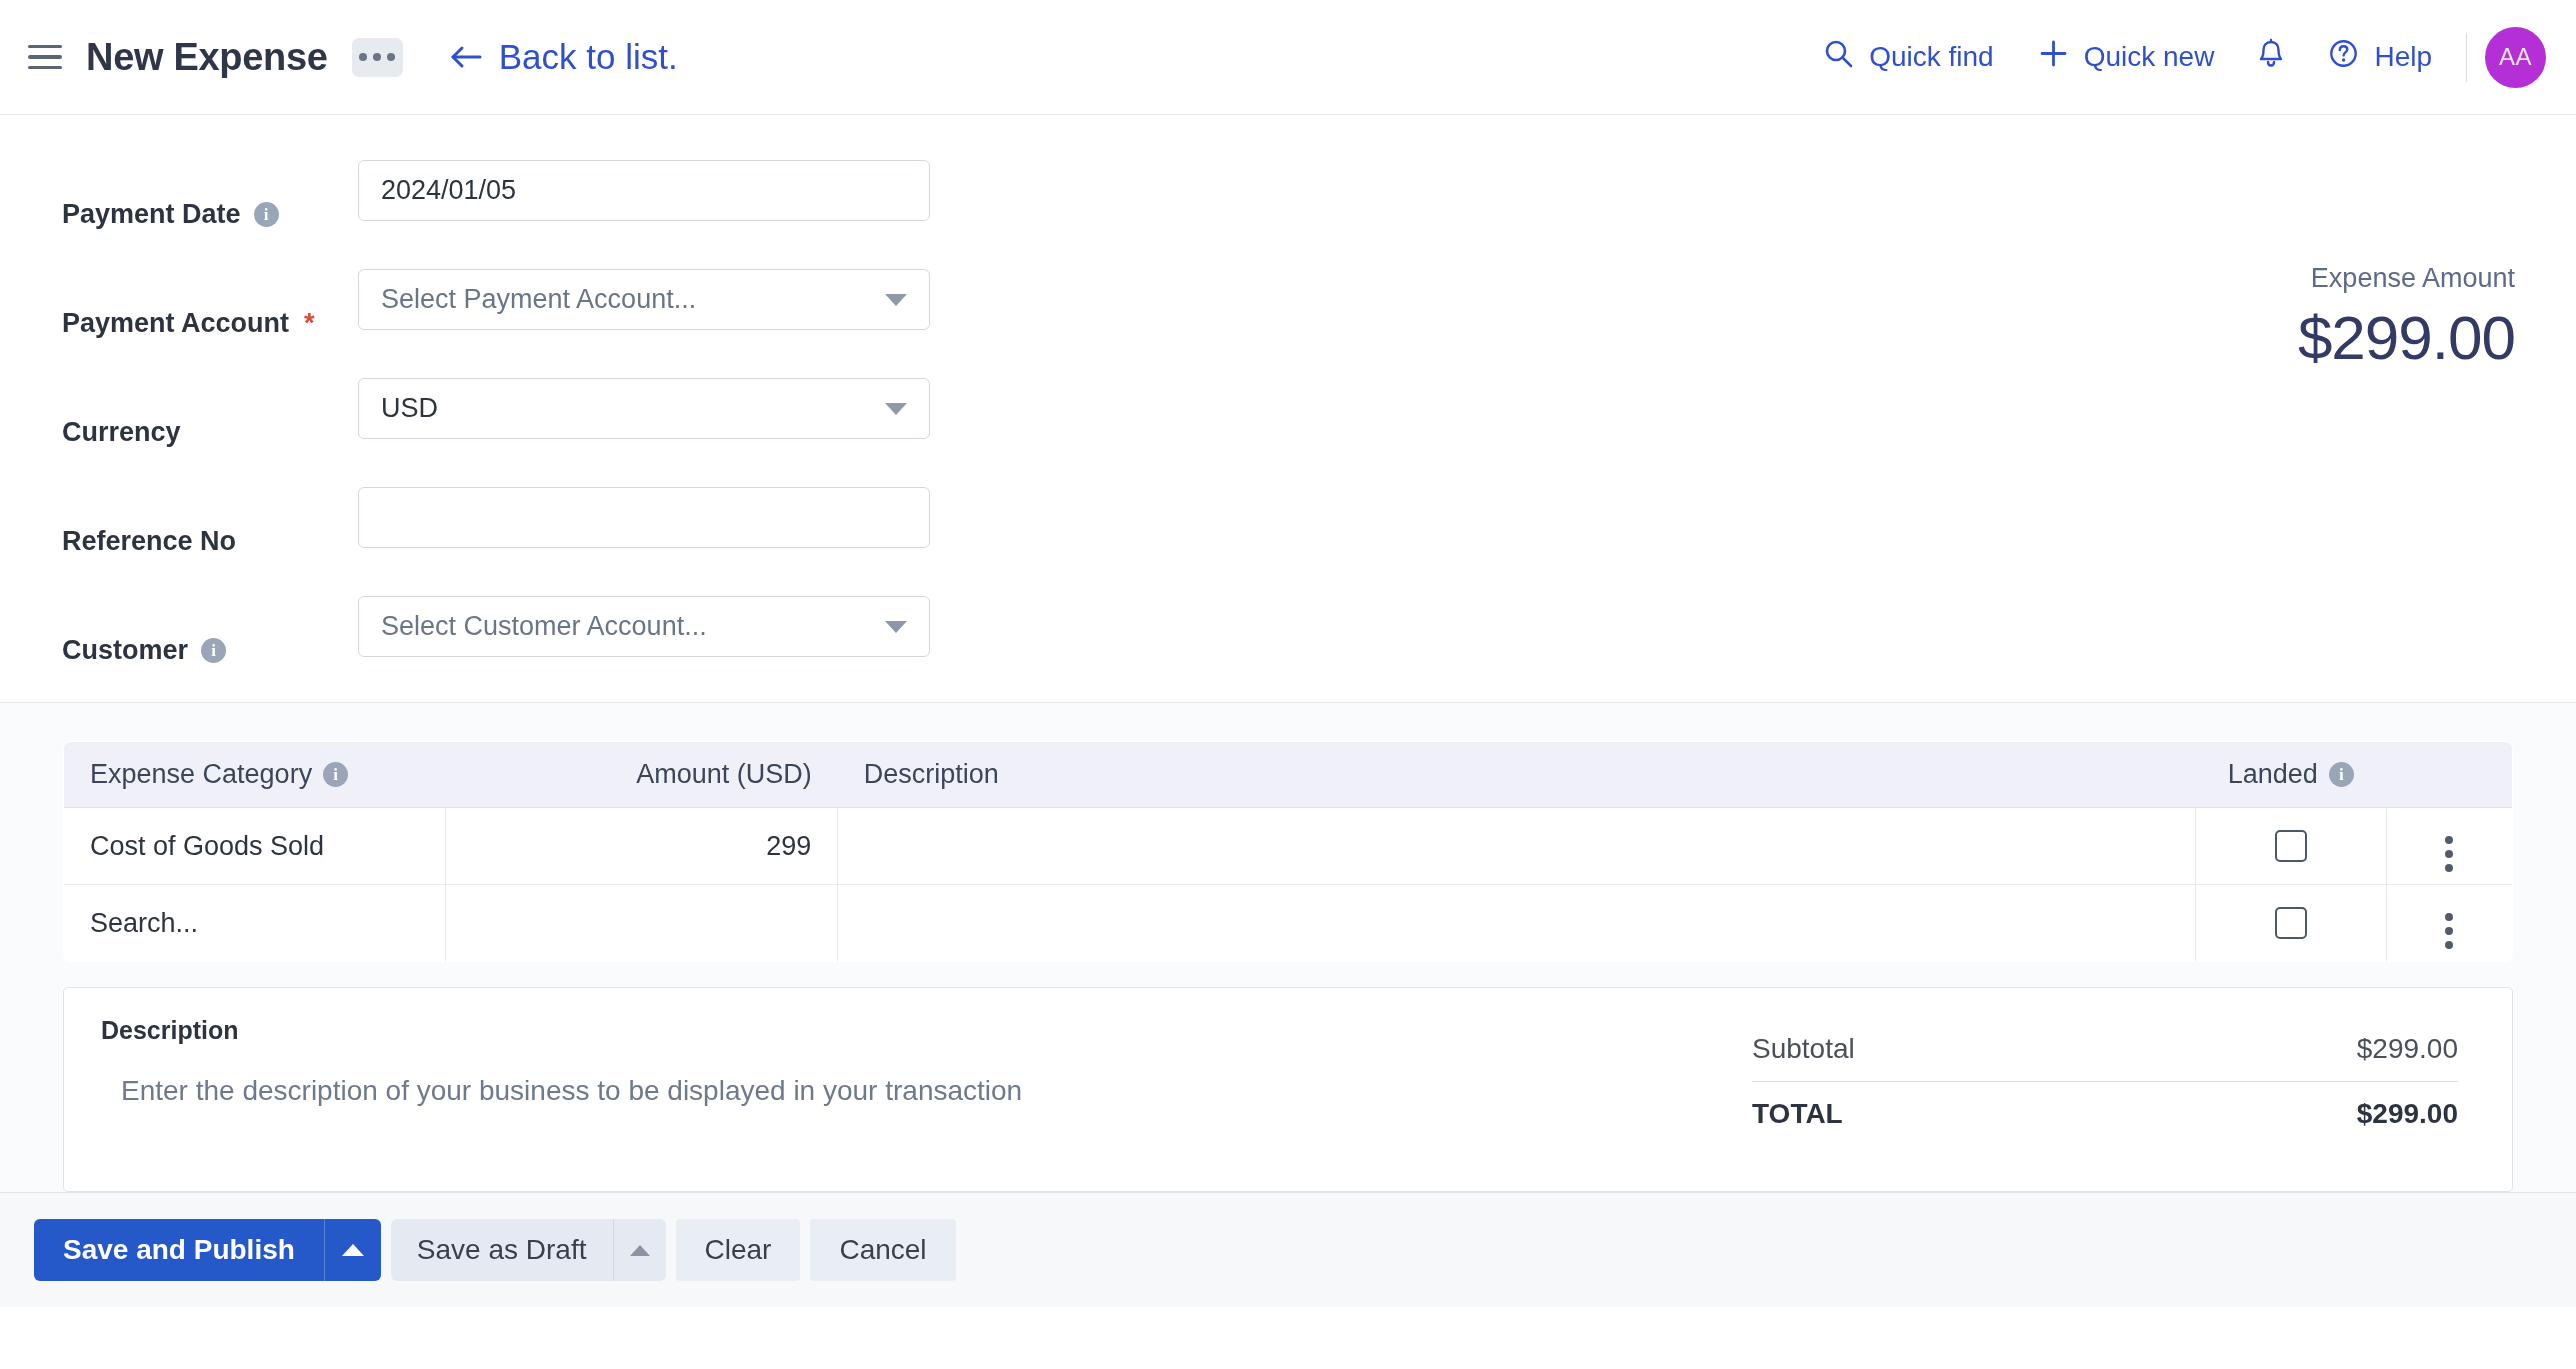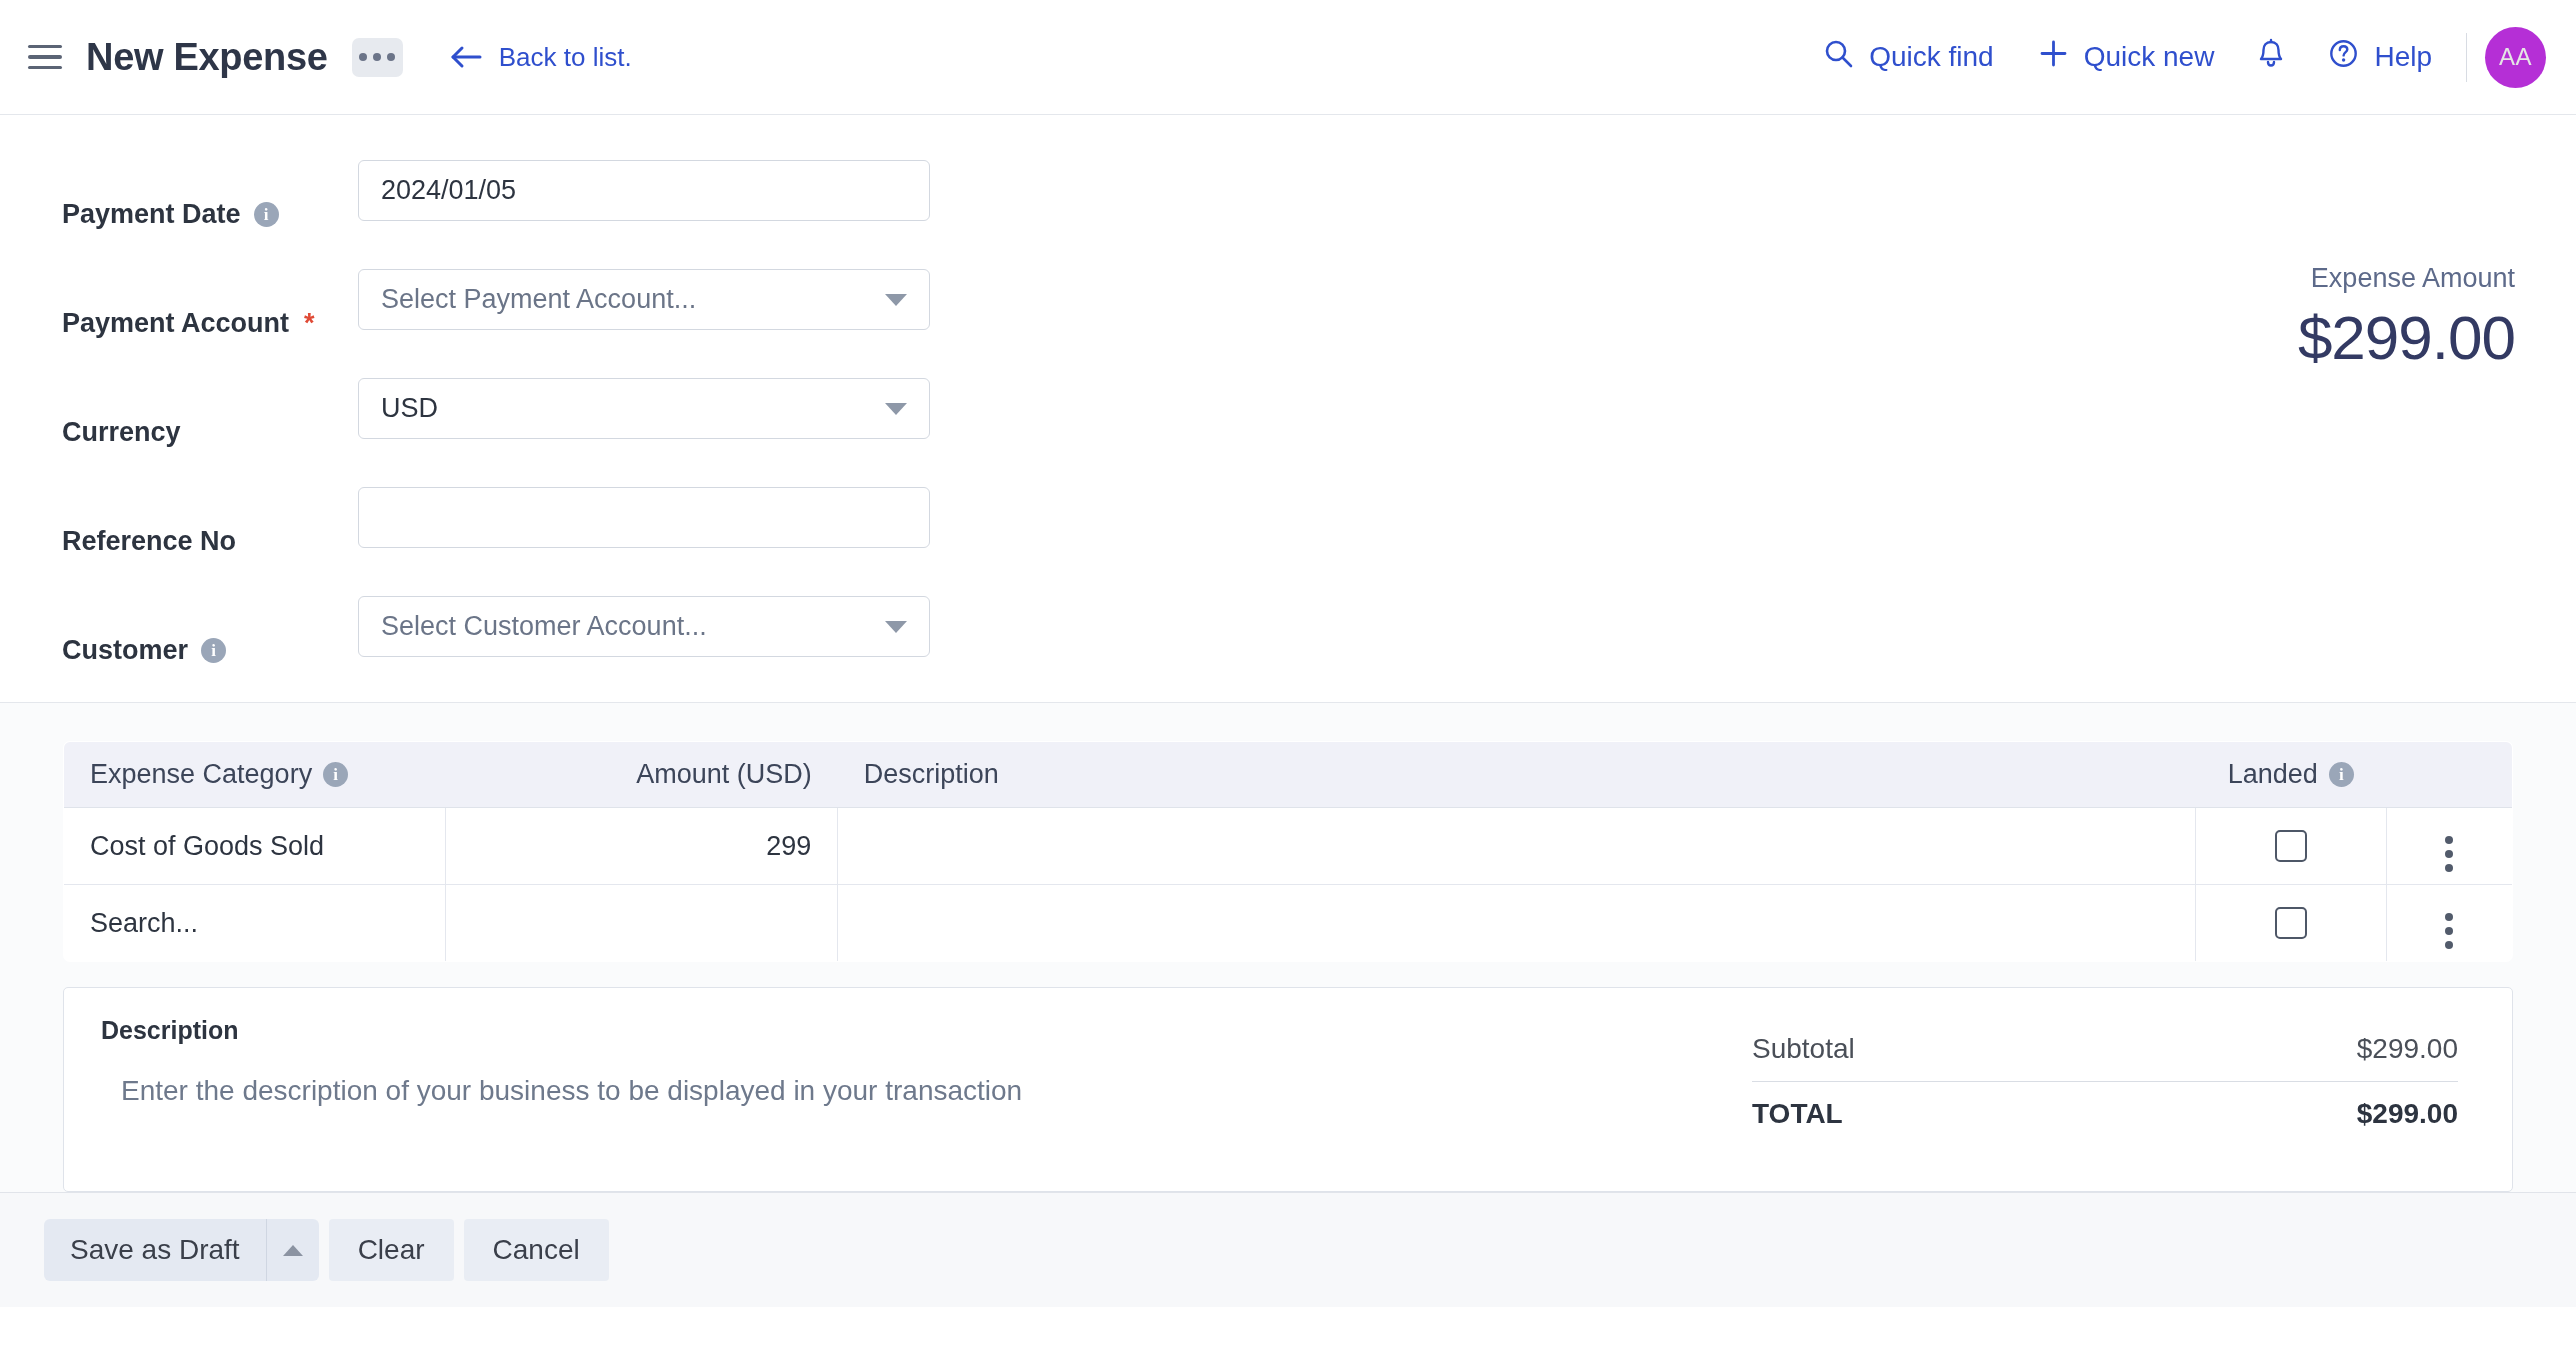--- a/index.html
+++ b/index.html
@@ -22,21 +22,21 @@
   .hamburger { width: 36px; height: 30px; display: flex; flex-direction: column; justify-content: center; gap: 7px; cursor: pointer; margin-right: 22px; }
   .hamburger span { display: block; height: 3.5px; width: 34px; background: #5b6475; border-radius: 2px; }
   .page-title { font-size: 38px; font-weight: 600; color: #2e3648; letter-spacing: -0.3px; white-space: nowrap; }
   .dots-btn {
     margin-left: 24px; width: 51px; height: 39px; border-radius: 7px; background: #e7eaef;
     display: flex; align-items: center; justify-content: center; gap: 6px; cursor: pointer;
   }
   .dots-btn i { width: 8px; height: 8px; border-radius: 50%; background: #6b7488; display: block; }
   .back-link {
     margin-left: 46px; display: flex; align-items: center; gap: 16px;
-    color: #2f4fcd; font-size: 26px; cursor: pointer; white-space: nowrap;
+    color: #2f4fcd; font-size: 35px; cursor: pointer; white-space: nowrap;
   }
   .back-arrow { display: inline-flex; }
   .spacer { flex: 1 1 auto; }
   .top-actions { display: flex; align-items: center; gap: 0; }
   .top-action {
     display: flex; align-items: center; gap: 15px;
     color: #2f4fcd; font-size: 28px; cursor: pointer; padding: 0 22px; white-space: nowrap;
   }
   .top-action.icon-only { padding: 0 20px; }
   .top-divider { width: 1px; height: 49px; background: #d8dce3; margin: 0 18px 0 12px; }
@@ -381,20 +381,26 @@
         </div>
         <div class="totals-row total-line">
           <span>TOTAL</span>
           <span>$299.00</span>
         </div>
       </div>
     </div>
   </div>
 
   <div class="bottombar">
+    <div class="btn-group">
+      <button class="btn-primary">Save and Publish</button>
+      <div class="btn-primary-caret">
+        <span class="up"></span>
+      </div>
+    </div>
 
     <div class="btn-secondary-group">
       <button class="btn-sec first">Save as Draft</button>
       <div class="btn-sec-caret">
         <span class="up"></span>
       </div>
     </div>
 
     <button class="btn-plain">Clear</button>
     <button class="btn-plain">Cancel</button>

